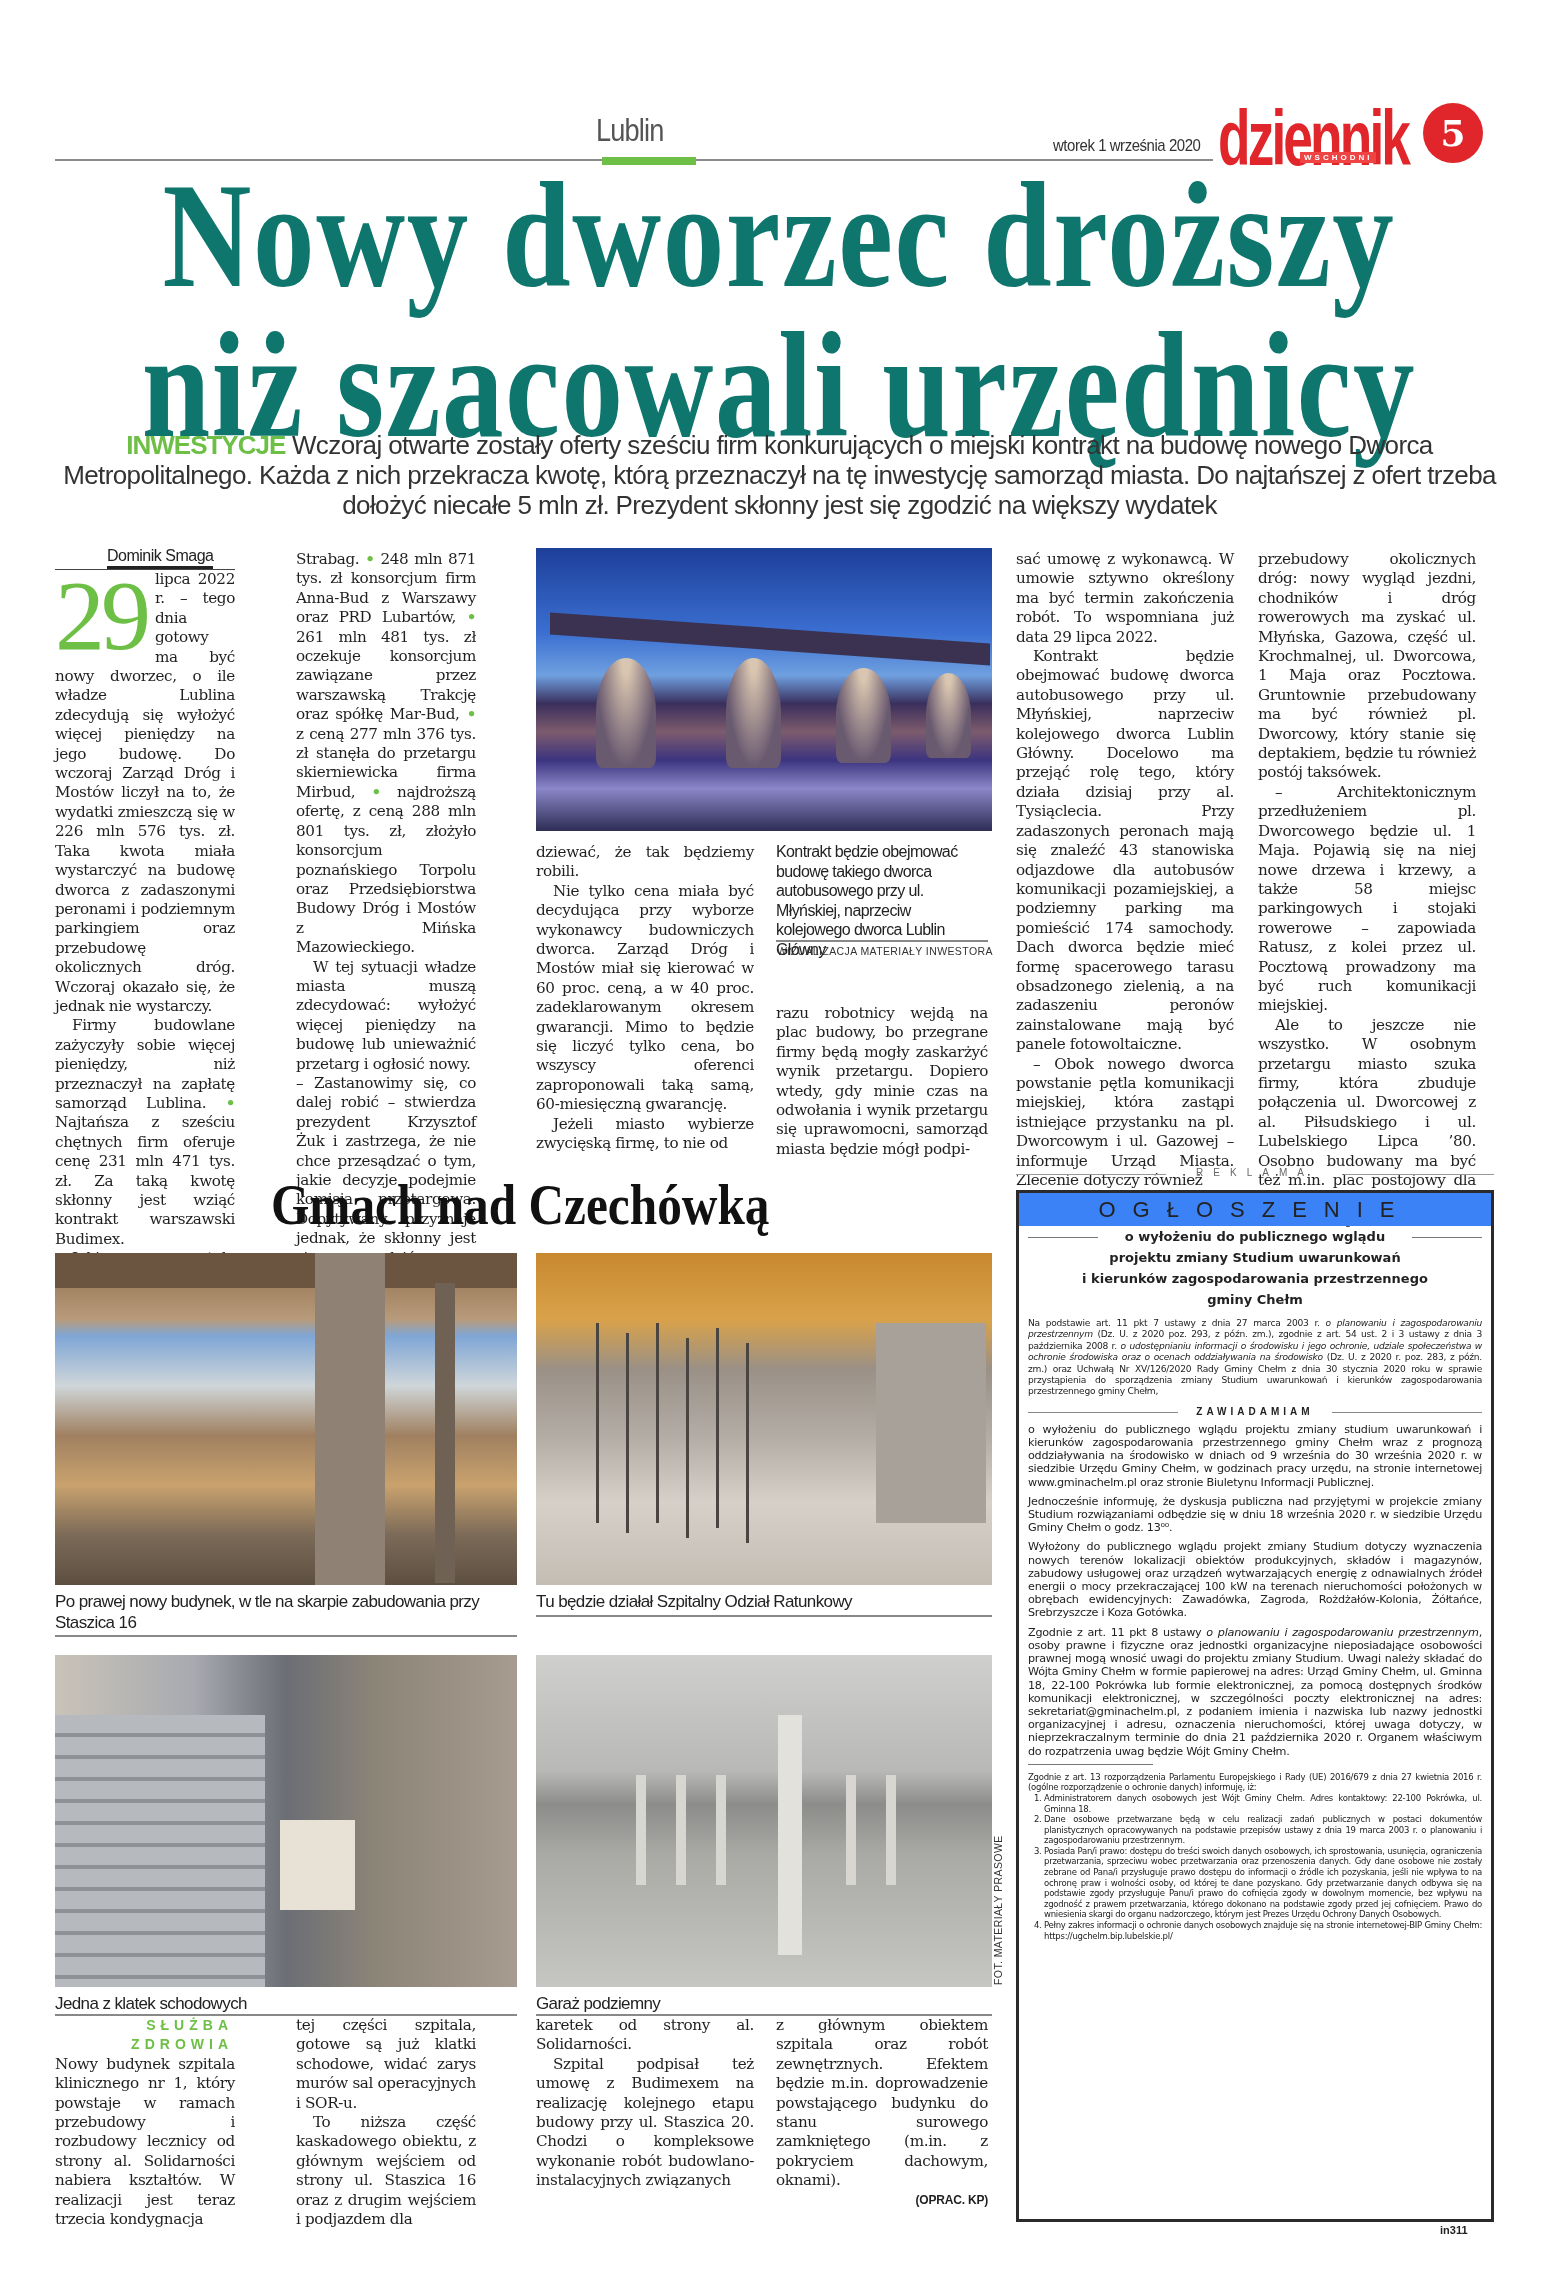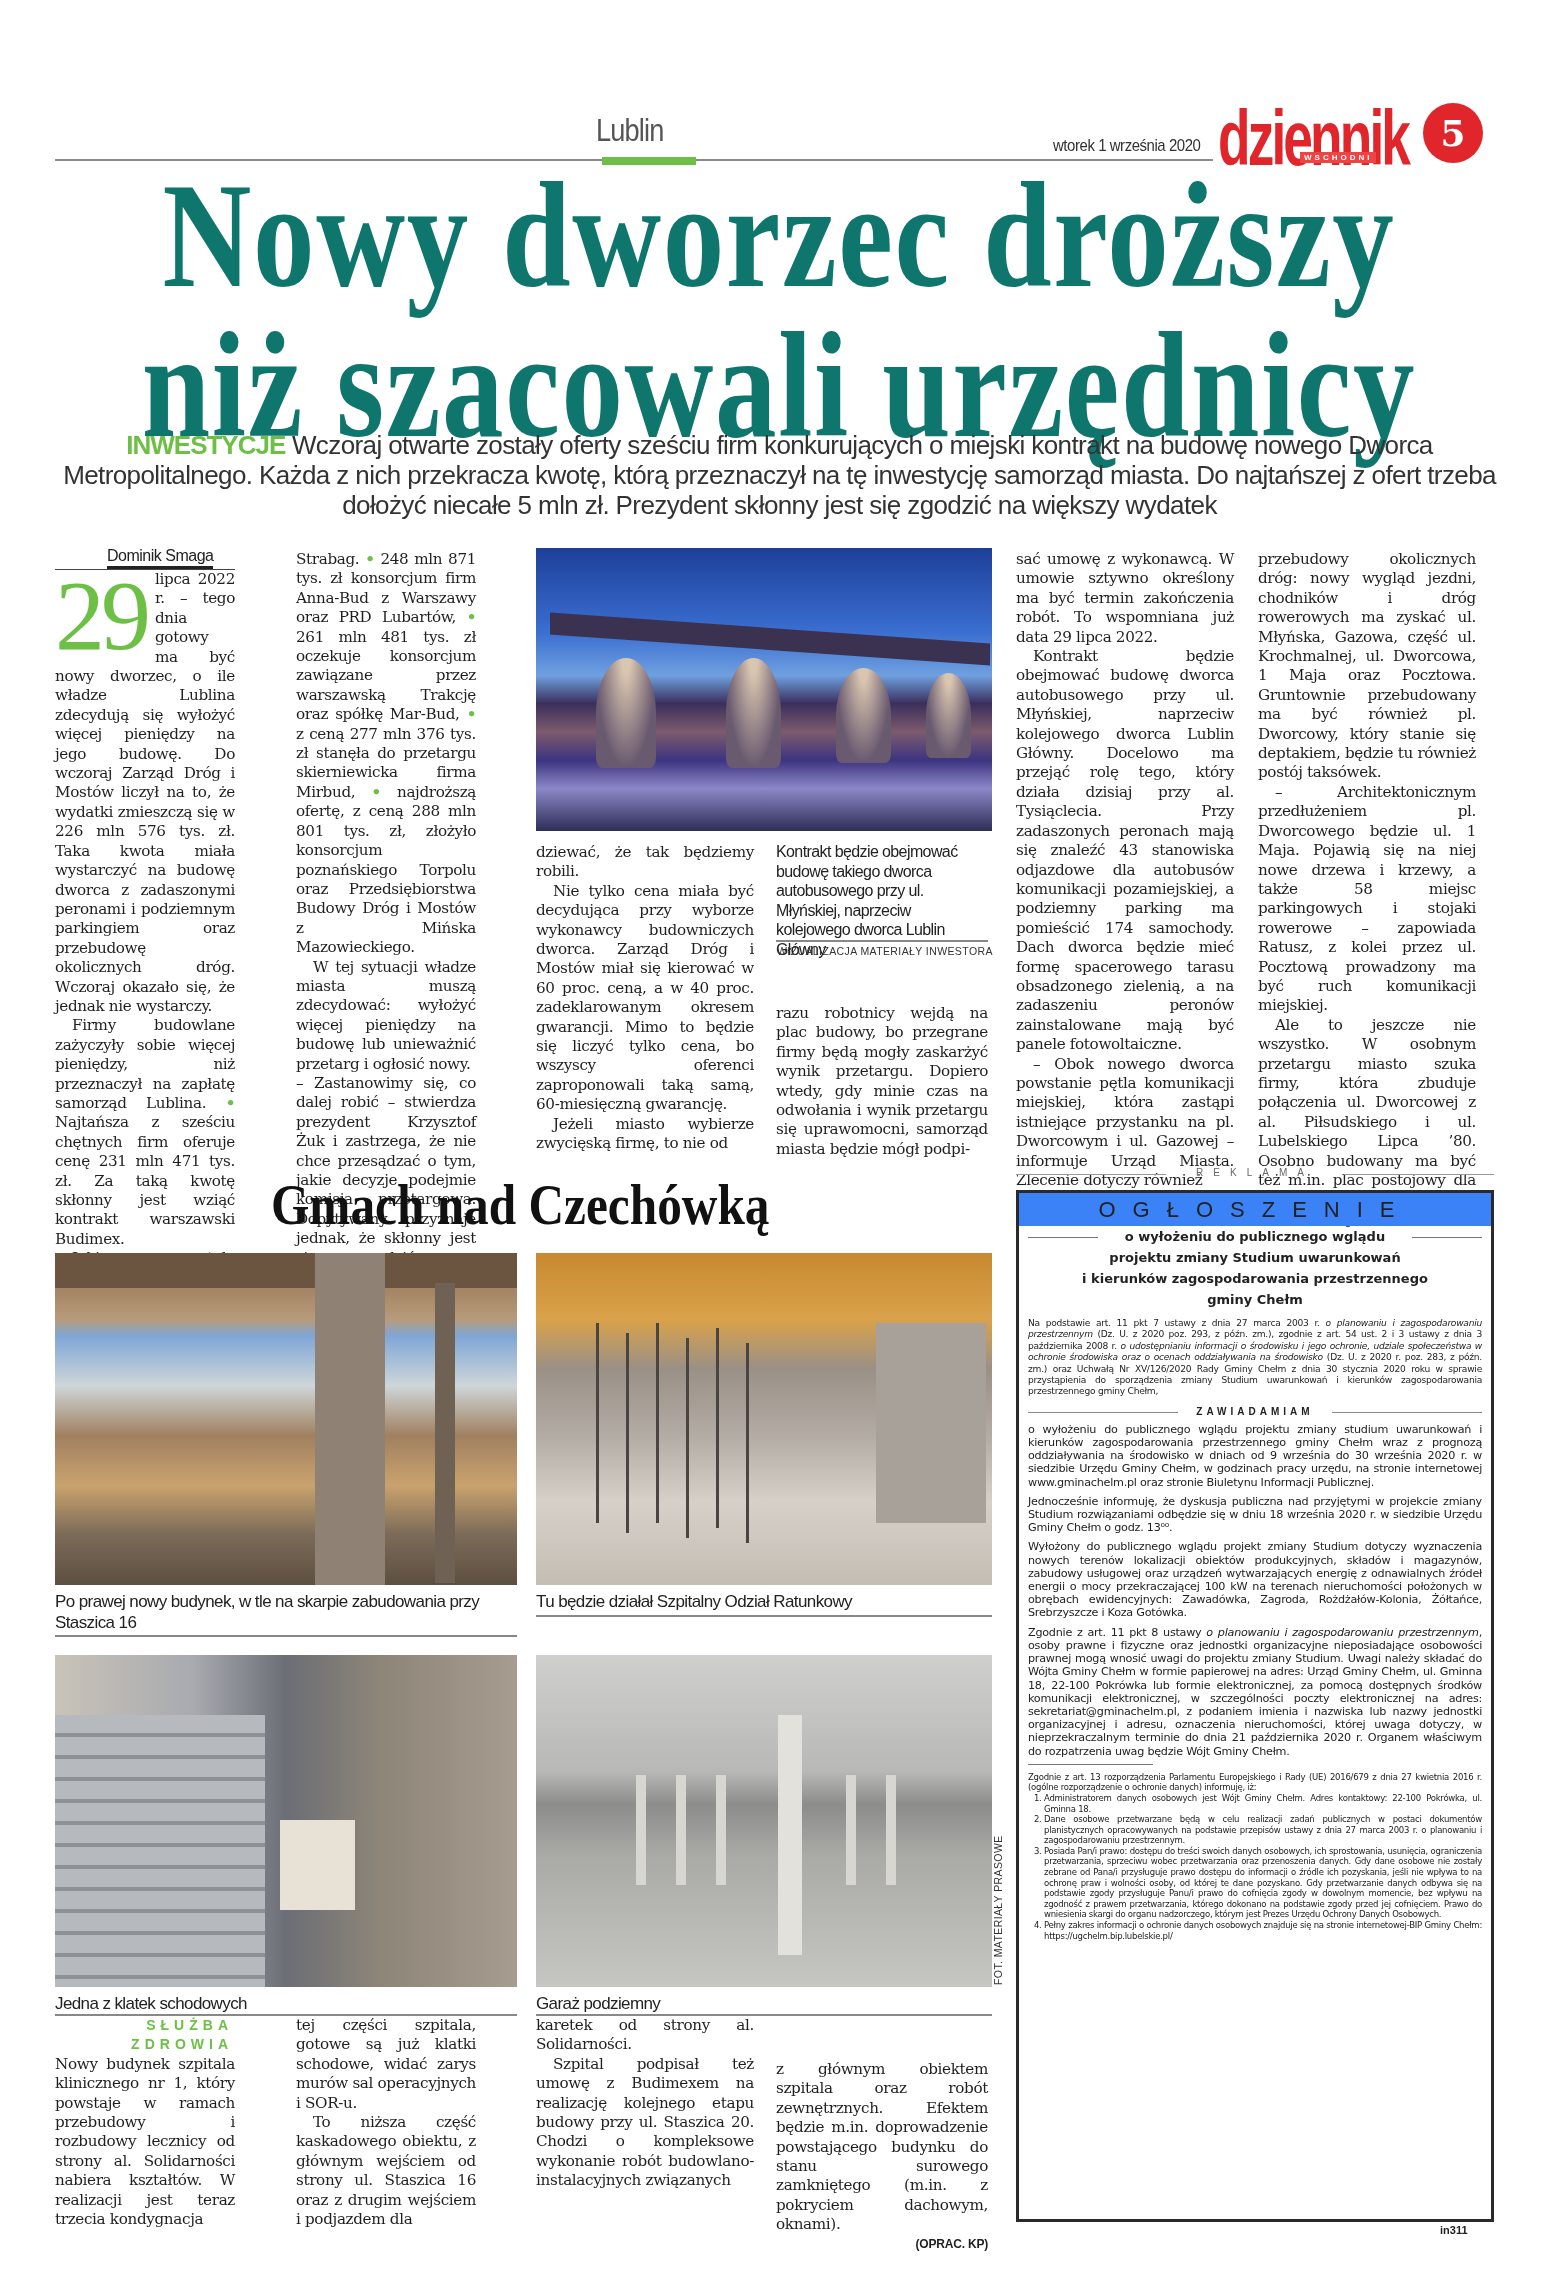--- a/index.html
+++ b/index.html
@@ -181,21 +181,21 @@
   <p>Nowy budynek szpitala klinicznego nr 1, który powstaje w ramach przebudowy i rozbudowy lecznicy od strony al. Solidarności nabiera kształtów. W realizacji jest teraz trzecia kondygnacja</p>
 </div>
 <div class="col" style="left:296px; top:2016px; width:180px;">
   <p>tej części szpitala, gotowe są już klatki schodowe, widać zarys murów sal operacyjnych i SOR-u.</p>
   <p class="ind">To niższa część kaskadowego obiektu, z głównym wejściem od strony ul. Staszica 16 oraz z drugim wejściem i podjazdem dla</p>
 </div>
 <div class="col" style="left:536px; top:2016px; width:218px;">
   <p>karetek od strony al. Solidarności.</p>
   <p class="ind">Szpital podpisał też umowę z Budimexem na realizację kolejnego etapu budowy przy ul. Staszica 20. Chodzi o kompleksowe wykonanie robót budowlano-instalacyjnych związanych</p>
 </div>
-<div class="col" style="left:776px; top:2016px; width:212px;margin-top:44px;">
+<div class="col" style="left:776px; top:2016px; width:212px;">
   <p>z głównym obiektem szpitala oraz robót zewnętrznych. Efektem będzie m.in. doprowadzenie powstającego budynku do stanu surowego zamkniętego (m.in. z pokryciem dachowym, oknami).</p>
   <p class="opr">(OPRAC. KP)</p>
 </div>
 
 <div class="reklama">REKLAMA</div>
 <div class="ad">
   <div class="ad-top">OGŁOSZENIE</div>
   <div class="ad-sub">
     <span class="ad-sub-rule" style="left:9px;"></span>
     <span class="ad-sub-rule" style="right:9px;"></span>
@@ -212,19 +212,19 @@
     <p>o wyłożeniu do publicznego wglądu projektu zmiany studium uwarunkowań i kierunków zagospodarowania przestrzennego gminy Chełm wraz z prognozą oddziaływania na środowisko w dniach od 9 września do 30 września 2020 r. w siedzibie Urzędu Gminy Chełm, w godzinach pracy urzędu, na stronie internetowej www.gminachelm.pl oraz stronie Biuletynu Informacji Publicznej.</p>
     <p>Jednocześnie informuję, że dyskusja publiczna nad przyjętymi w projekcie zmiany Studium rozwiązaniami odbędzie się w dniu 18 września 2020 r. w siedzibie Urzędu Gminy Chełm o godz. 13⁰⁰.</p>
     <p>Wyłożony do publicznego wglądu projekt zmiany Studium dotyczy wyznaczenia nowych terenów lokalizacji obiektów produkcyjnych, składów i magazynów, zabudowy usługowej oraz urządzeń wytwarzających energię z odnawialnych źródeł energii o mocy przekraczającej 100 kW na terenach nieruchomości położonych w obrębach ewidencyjnych: Zawadówka, Zagroda, Rożdżałów-Kolonia, Żółtańce, Srebrzyszcze i Koza Gotówka.</p>
     <p><span>Zgodnie z art. 11 pkt 8 ustawy </span><em>o planowaniu i zagospodarowaniu przestrzennym</em><span>, osoby prawne i fizyczne oraz jednostki organizacyjne nieposiadające osobowości prawnej mogą wnosić uwagi do projektu zmiany Studium. Uwagi należy składać do Wójta Gminy Chełm w formie papierowej na adres: Urząd Gminy Chełm, ul. Gminna 18, 22-100 Pokrówka lub formie elektronicznej, za pomocą dostępnych środków komunikacji elektronicznej, w szczególności poczty elektronicznej na adres: sekretariat@gminachelm.pl, z podaniem imienia i nazwiska lub nazwy jednostki organizacyjnej i adresu, oznaczenia nieruchomości, której uwaga dotyczy, w nieprzekraczalnym terminie do dnia 21 października 2020 r. Organem właściwym do rozpatrzenia uwag będzie Wójt Gminy Chełm.</span></p>
   </div>
   <div class="ad-small-rule"></div>
   <div class="ad-small">
     <p>Zgodnie z art. 13 rozporządzenia Parlamentu Europejskiego i Rady (UE) 2016/679 z dnia 27 kwietnia 2016 r. (ogólne rozporządzenie o ochronie danych) informuję, iż:</p>
     <ol>
       <li>Administratorem danych osobowych jest Wójt Gminy Chełm. Adres kontaktowy: 22-100 Pokrówka, ul. Gminna 18.</li>
-      <li>Dane osobowe przetwarzane będą w celu realizacji zadań publicznych w postaci dokumentów planistycznych opracowywanych na podstawie przepisów ustawy z dnia 27 marca 2003 r. o planowaniu i zagospodarowaniu przestrzennym.</li>
+      <li>Dane osobowe przetwarzane będą w celu realizacji zadań publicznych w postaci dokumentów planistycznych opracowywanych na podstawie przepisów ustawy z dnia 19 marca 2003 r. o planowaniu i zagospodarowaniu przestrzennym.</li>
       <li>Posiada Pan/i prawo: dostępu do treści swoich danych osobowych, ich sprostowania, usunięcia, ograniczenia przetwarzania, sprzeciwu wobec przetwarzania oraz przenoszenia danych. Gdy dane osobowe nie zostały zebrane od Pana/i przysługuje prawo dostępu do informacji o źródle ich pozyskania, jeśli nie wpływa to na ochronę praw i wolności osoby, od której te dane pozyskano. Gdy przetwarzanie danych odbywa się na podstawie zgody przysługuje Panu/i prawo do cofnięcia zgody w dowolnym momencie, bez wpływu na zgodność z prawem przetwarzania, którego dokonano na podstawie zgody przed jej cofnięciem. Prawo do wniesienia skargi do organu nadzorczego, którym jest Prezes Urzędu Ochrony Danych Osobowych.</li>
       <li>Pełny zakres informacji o ochronie danych osobowych znajduje się na stronie internetowej-BIP Gminy Chełm: https://ugchelm.bip.lubelskie.pl/</li>
     </ol>
   </div>
 </div>
 <div class="ad-code">in311</div>
 
 </body></html>

